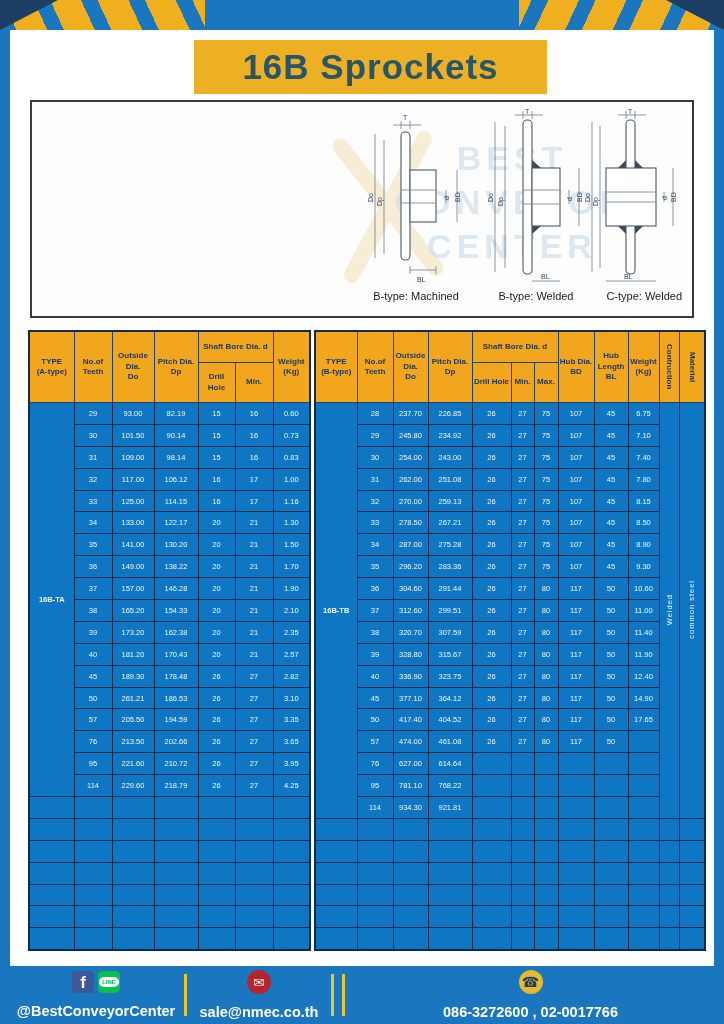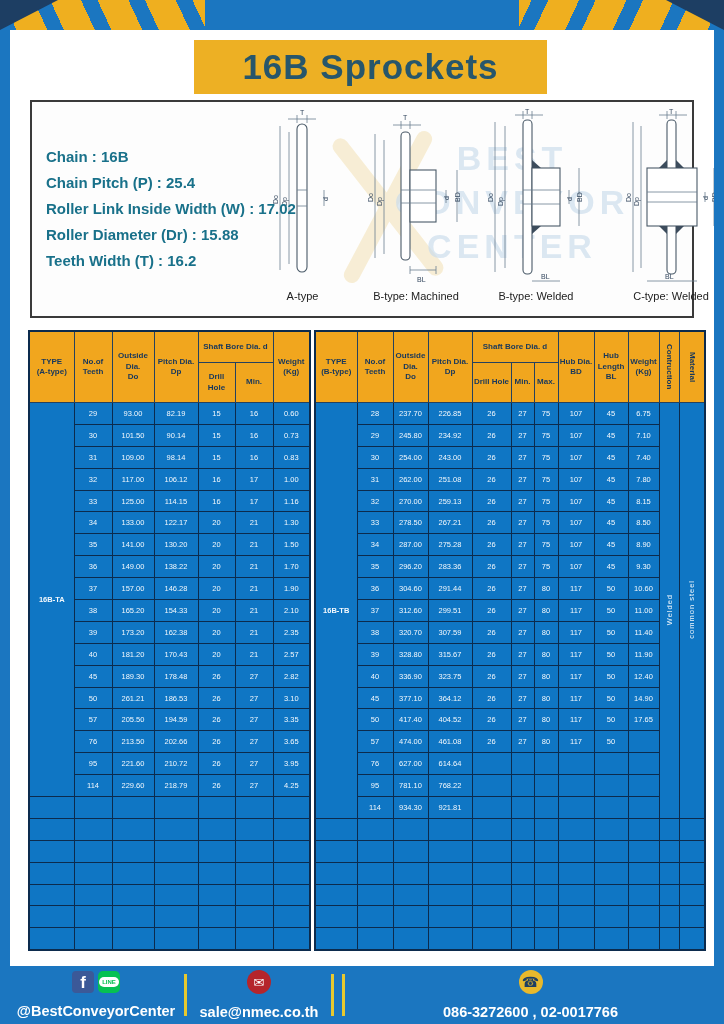--- a/index.html
+++ b/index.html
@@ -29,21 +29,21 @@
   .wm-swirl:before,.wm-swirl:after{content:"";position:absolute;left:48px;top:0;width:16px;height:170px;
              background:#f2dfae;border-radius:8px;}
   .wm-swirl:before{transform:rotate(28deg);}
   .wm-swirl:after{transform:rotate(-38deg);}
   .spec-lines{position:absolute;left:14px;top:42px;z-index:2;}
   .spec-lines div{font-size:15px;font-weight:bold;color:#19718a;line-height:26px;}
   .figure{position:absolute;top:6px;z-index:1;text-align:center;}
   .fig-a{left:228px;width:85px;}
   .fig-bm{left:328px;width:112px;}
   .fig-bw{left:448px;width:112px;}
-  .fig-cw{left:587px;width:104px;}
+  .fig-cw{left:546px;width:104px;text-align:right;}
   .figure svg{display:block;margin:0 auto;}
   .fig-caption{font-size:11px;color:#222;margin-top:2px;}
   .dline{stroke:#6b7f91;stroke-width:0.8;fill:none;}
   .shape{stroke:#4a5a68;stroke-width:1.1;fill:#ffffff;}
   .weld{fill:#3c4c5c;}
   .dimtxt{font-size:7px;fill:#33475e;font-family:"Liberation Sans",sans-serif;}
   
   .tbl{position:absolute;border-collapse:collapse;table-layout:fixed;z-index:3;
        border:2px solid #0c2b4d;}
   .tbl-a{left:28px;top:330px;width:281px;}
@@ -97,46 +97,21 @@
   </div>
 
   <div class="spec-box">
     <div class="wm-swirl"></div>
     <div class="watermark">
       <div>BEST</div>
       <div>CONVEYOR</div>
       <div>CENTER</div>
     </div>
 
-    <div class="spec-lines">
-      <div>Chain : 16B</div>
-      <div>Chain Pitch (P) : 25.4</div>
-      <div>Roller Link Inside Width (W) : 17.02</div>
-      <div>Roller Diameter (Dr) : 15.88</div>
-      <div>Teeth Width (T) : 16.2</div>
-    </div>
-
-    <div class="figure fig-a">
-      <svg width="70" height="180" viewBox="0 0 70 180">
-        <line class="dline" x1="20" y1="11" x2="48" y2="11"></line>
-        <line class="dline" x1="29" y1="7" x2="29" y2="15"></line>
-        <line class="dline" x1="39" y1="7" x2="39" y2="15"></line>
-        <text class="dimtxt" x="32" y="7">T</text>
-        <rect class="shape" x="29" y="16" width="10" height="148" rx="5"></rect>
-        <line class="dline" x1="29" y1="82" x2="39" y2="82"></line>
-        <line class="dline" x1="29" y1="98" x2="39" y2="98"></line>
-        <line class="dline" x1="12" y1="18" x2="12" y2="162"></line>
-        <text class="dimtxt" x="10" y="96" transform="rotate(-90 10 96)">Do</text>
-        <line class="dline" x1="21" y1="24" x2="21" y2="156"></line>
-        <text class="dimtxt" x="19" y="98" transform="rotate(-90 19 98)">Dp</text>
-        <line class="dline" x1="56" y1="82" x2="56" y2="98"></line>
-        <text class="dimtxt" x="60" y="93" transform="rotate(-90 60 93)">d</text>
-      </svg>
-      <div class="fig-caption">A-type</div>
-    </div>
+
 
     <div class="figure fig-bm">
       <svg width="110" height="180" viewBox="0 0 110 180">
         <line class="dline" x1="32" y1="17" x2="60" y2="17"></line>
         <line class="dline" x1="40" y1="13" x2="40" y2="21"></line>
         <line class="dline" x1="49" y1="13" x2="49" y2="21"></line>
         <text class="dimtxt" x="42" y="12">T</text>
         <rect class="shape" x="40" y="24" width="9" height="128" rx="4"></rect>
         <rect class="shape" x="49" y="62" width="26" height="52"></rect>
         <line class="dline" x1="40" y1="82" x2="75" y2="82"></line>

